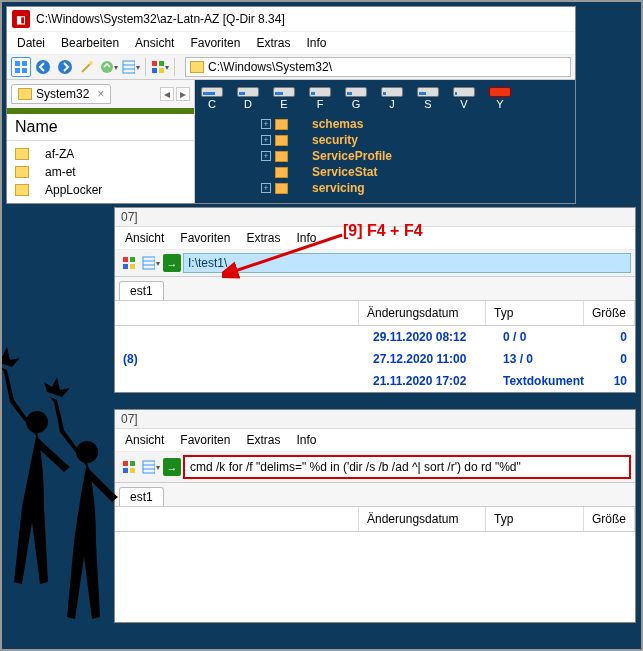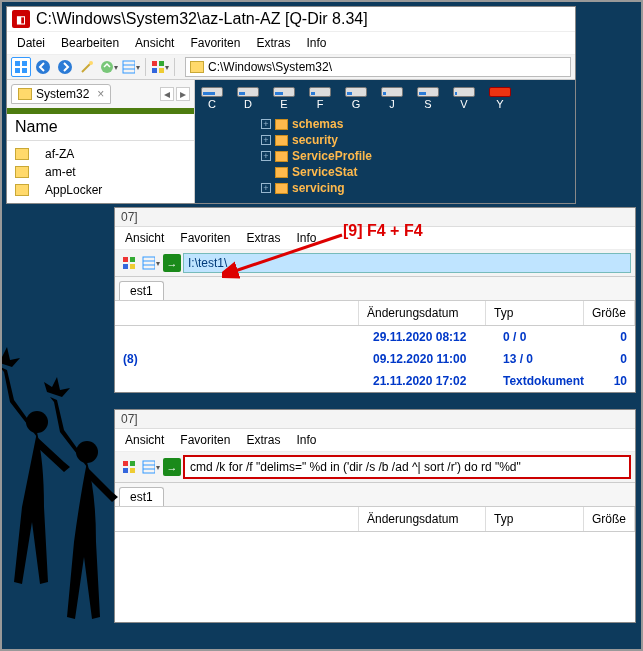--- a/index.html
+++ b/index.html
@@ -2,21 +2,21 @@
 <html><head>
 <meta charset="utf-8">
 <style>
   * { box-sizing: border-box; margin: 0; padding: 0; font-family: "Segoe UI", Tahoma, sans-serif; font-size: 12px; }
   body { width: 643px; height: 651px; background: #0d3a5c; position: relative; overflow: hidden; border: 2px solid #999; }
   
   
   .win-top { position: absolute; left: 4px; top: 4px; width: 570px; background: #fff; border: 1px solid #888; }
   .titlebar { display: flex; align-items: center; padding: 3px 5px; background: #fff; }
   .titlebar-icon { width: 18px; height: 18px; background: #c00; border-radius: 2px; margin-right: 6px; display:flex;align-items:center;justify-content:center;color:#fff;font-size:10px;font-weight:bold;}
-  .titlebar-text { font-size: 16px; color: #000; }
+  .titlebar-text { font-size: 12px; color: #000; }
   .menubar { display: flex; gap: 16px; padding: 4px 10px; background: #fff; border-top: 1px solid #eee; border-bottom: 1px solid #eee; }
   .menubar span { color: #000; cursor: default; }
   .toolbar { display: flex; align-items: center; gap: 2px; padding: 2px 4px; background: #f4f4f4; border-bottom: 1px solid #ccc; }
   .tb-btn { width: 20px; height: 20px; display: flex; align-items: center; justify-content: center; border: 1px solid transparent; border-radius: 2px;}
   .tb-btn.lv { background: #fff; border: 1px solid #3399ff; }
   .tb-sep { width: 1px; height: 18px; background: #ccc; margin: 0 2px; }
   .addrbar { flex: 1; display: flex; align-items: center; background: #fff; border: 1px solid #bbb; padding: 2px 4px; margin-left: 6px; }
   .addrbar .fldr { width: 14px; height: 12px; background: #ffd96b; border: 1px solid #c9a836; margin-right: 4px; }
   
   .split { display: flex; }
@@ -36,21 +36,21 @@
   .drive-row { display:flex; gap: 14px; align-items:center; padding: 3px 0 6px 0;}
   .drive { display:flex; flex-direction:column; align-items:center; gap:1px;}
   .drive .disk {width:22px;height:10px;background:#ddd;border:1px solid #777;border-radius:2px;position:relative;}
   .drive .disk .bar{position:absolute;left:1px;bottom:1px;height:3px;background:#2b7bd6;width:60%;}
   .drive.marvel .disk{background:#e31;border-color:#900;}
   .drive span{color:#fff;font-size:11px;}
   .rtree { color:#ffb94c; padding-left: 60px;}
   .rtree-item { display:flex; align-items:center; gap:4px; padding:1px 0;}
   .rtree-item .box{width:10px;height:10px;border:1px solid #97b7cf;display:flex;align-items:center;justify-content:center;color:#97b7cf;font-size:9px;line-height:1;background:#0d3a5c;}
   .rtree-item .fldr{width:13px;height:11px;background:#ffb94c;border:1px solid #cc8d1e;}
-  .rtree-item .lbl{color:#ffb94c;font-weight:bold;}
+  .rtree-item .lbl{color:#ffb94c;font-weight:bold;margin-left:20px;}
   
   
   .win-mid { position:absolute; left:112px; top:205px; right:5px; background:#fff; border:1px solid #888;}
   .hdr-num { padding:2px 6px; background:#f4f4f4; color:#444; border-bottom:1px solid #ddd;}
   .menubar2 { display:flex; gap:16px; padding:4px 10px; background:#fff; border-bottom:1px solid #eee;}
   .menubar2 span{color:#000;}
   .toolbar2 { display:flex; align-items:center; gap:2px; padding:3px 4px; background:#f4f4f4; border-bottom:1px solid #ccc;}
   .go-btn{width:18px;height:18px;background:#1a8a1a;display:flex;align-items:center;justify-content:center;color:#fff;font-size:11px;border-radius:2px;}
   .addr-in { flex:1; background:#bfe4ff; border:1px solid #7bb; padding:2px 4px; color:#003a7a;}
   .tabstrip2 { display:flex; padding:4px 8px 0 4px; background:#f6f6f6;}
@@ -303,21 +303,21 @@
   </div>
   <div class="rows">
     <div class="row">
       <div class="r-name"></div>
       <div class="r-date">29.11.2020 08:12</div>
       <div class="r-type">0 / 0</div>
       <div class="r-size">0</div>
     </div>
     <div class="row">
       <div class="r-name">(8)</div>
-      <div class="r-date">09.12.2020 11:00</div>
+      <div class="r-date">27.12.2020 11:00</div>
       <div class="r-type">13 / 0</div>
       <div class="r-size">0</div>
     </div>
     <div class="row">
       <div class="r-name"></div>
       <div class="r-date">21.11.2020 17:02</div>
       <div class="r-type">Textdokument</div>
       <div class="r-size">10</div>
     </div>
   </div>

